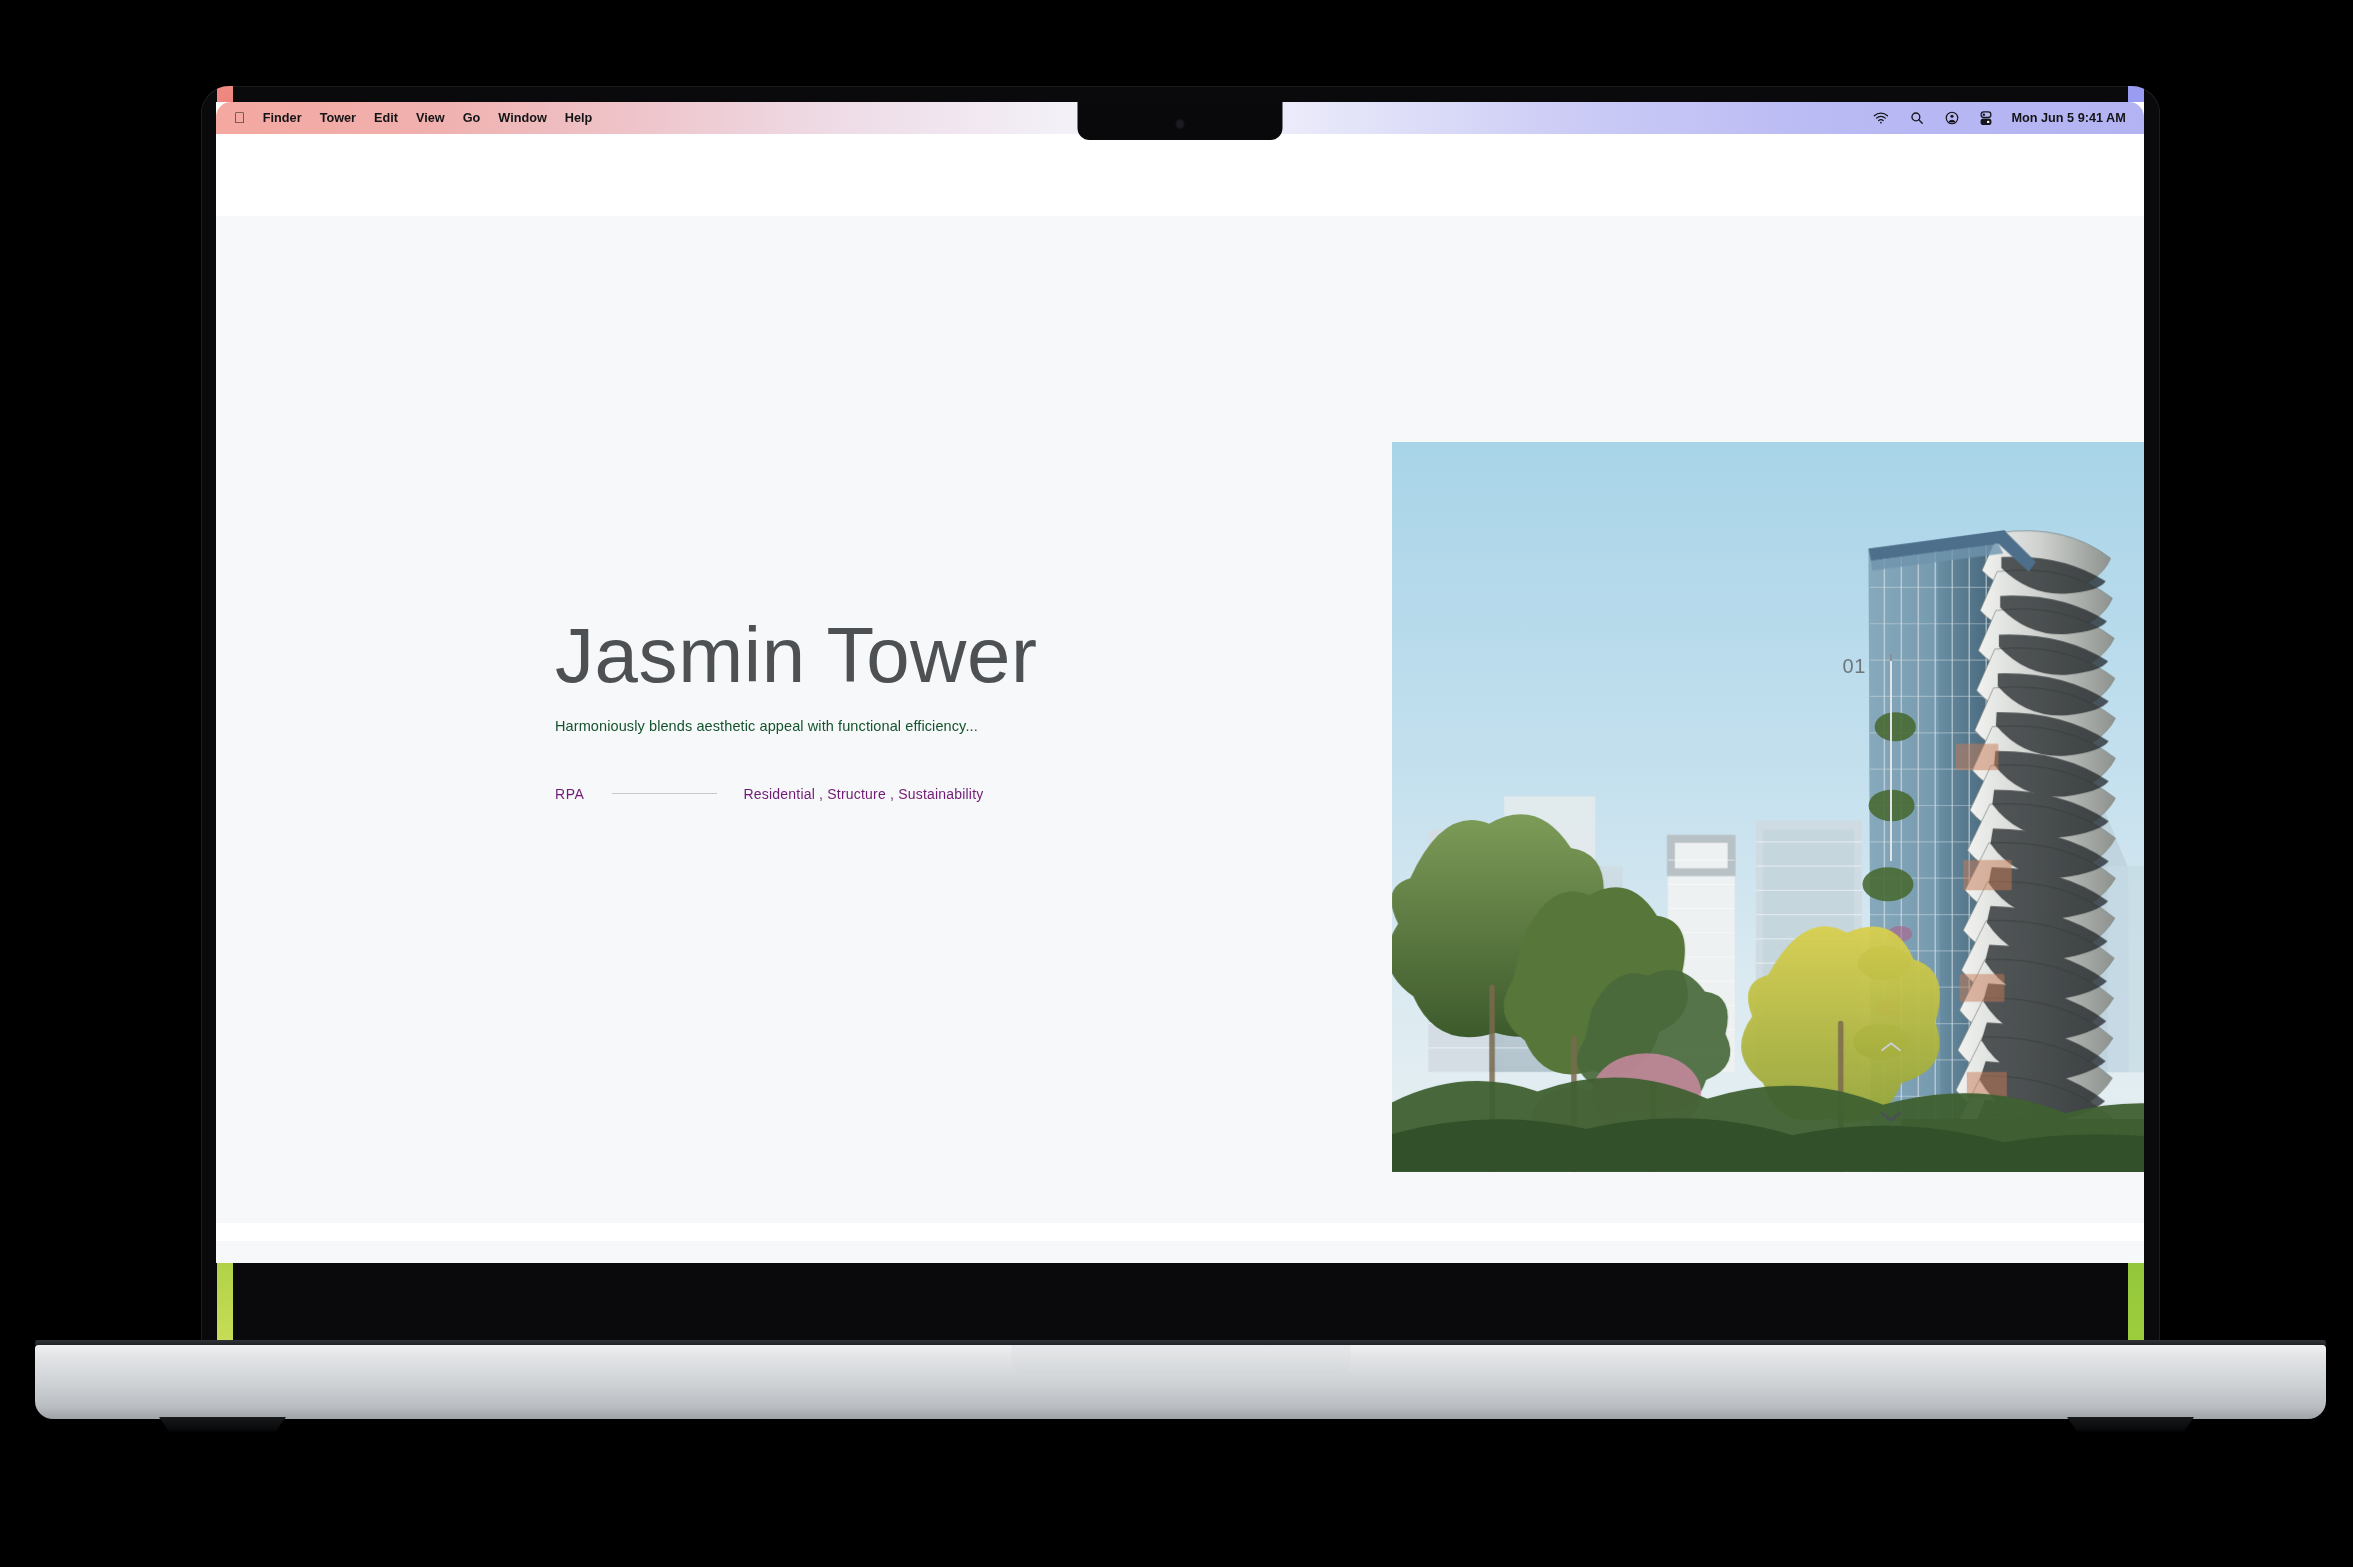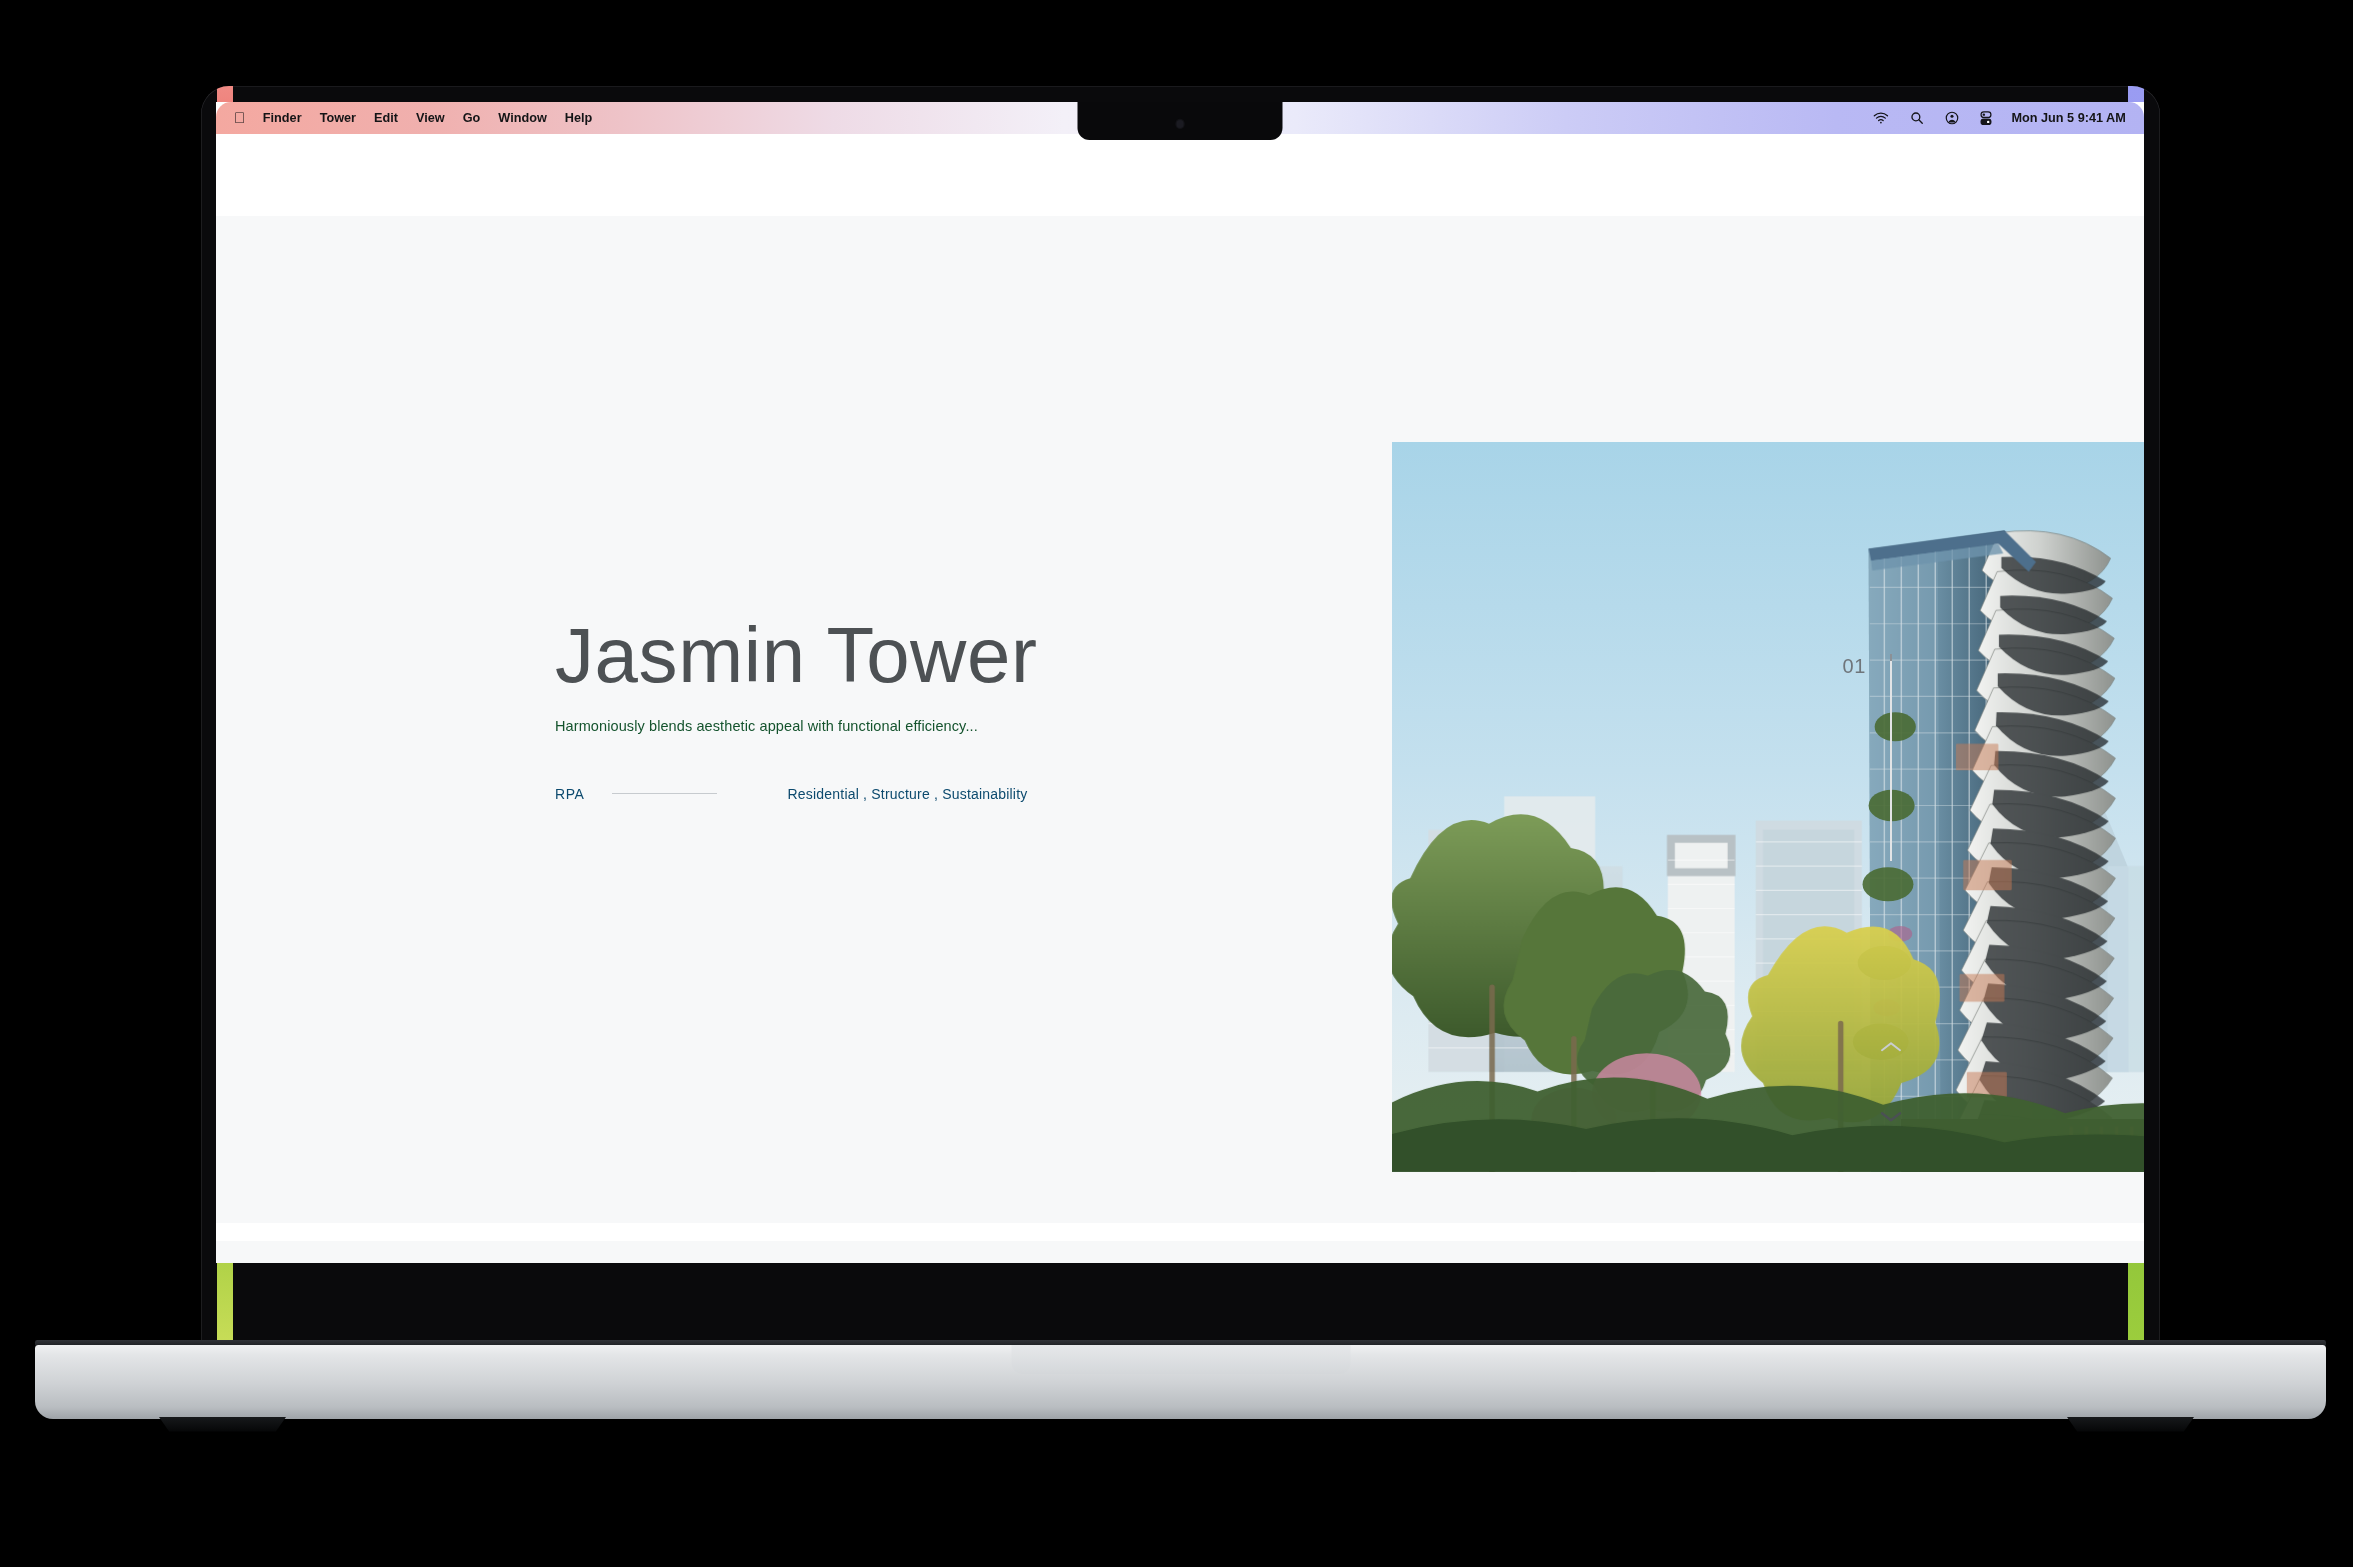--- a/index.html
+++ b/index.html
@@ -114,28 +114,28 @@
   }
   #hero-text{ position:absolute; left:339px; top:400px; width:788px; }
   #hero-title{
     font-size:78px; font-weight:200; color:#4d5154;
     letter-spacing:0.6px; line-height:1; white-space:nowrap;
   }
   #hero-sub{
     margin-top:24px; font-size:14.5px; color:#14532d; letter-spacing:0.1px;
   }
   #hero-meta{
-    margin-top:52px; display:flex; align-items:center; font-size:14px; color:#0c4a6e;
+    margin-top:52px; display:flex; align-items:center; font-size:14px; color:#701a75;
   }
   #hero-meta .meta-brand{ letter-spacing:0.6px; }
   #hero-meta .meta-rule{
     display:inline-block; width:105px; height:0.6px;
     background:#c7cbcf; margin:0 27px;
   }
-  #hero-meta .meta-tags{ letter-spacing:0.2px;margin-left:44px; }
+  #hero-meta .meta-tags{ letter-spacing:0.2px; }
 
   
   #hero-image{
     position:absolute; left:1176px; top:308px;
     width:861px; height:730px; overflow:hidden;
     background:#cfe3ef;
   }
 
   
   #counter{

